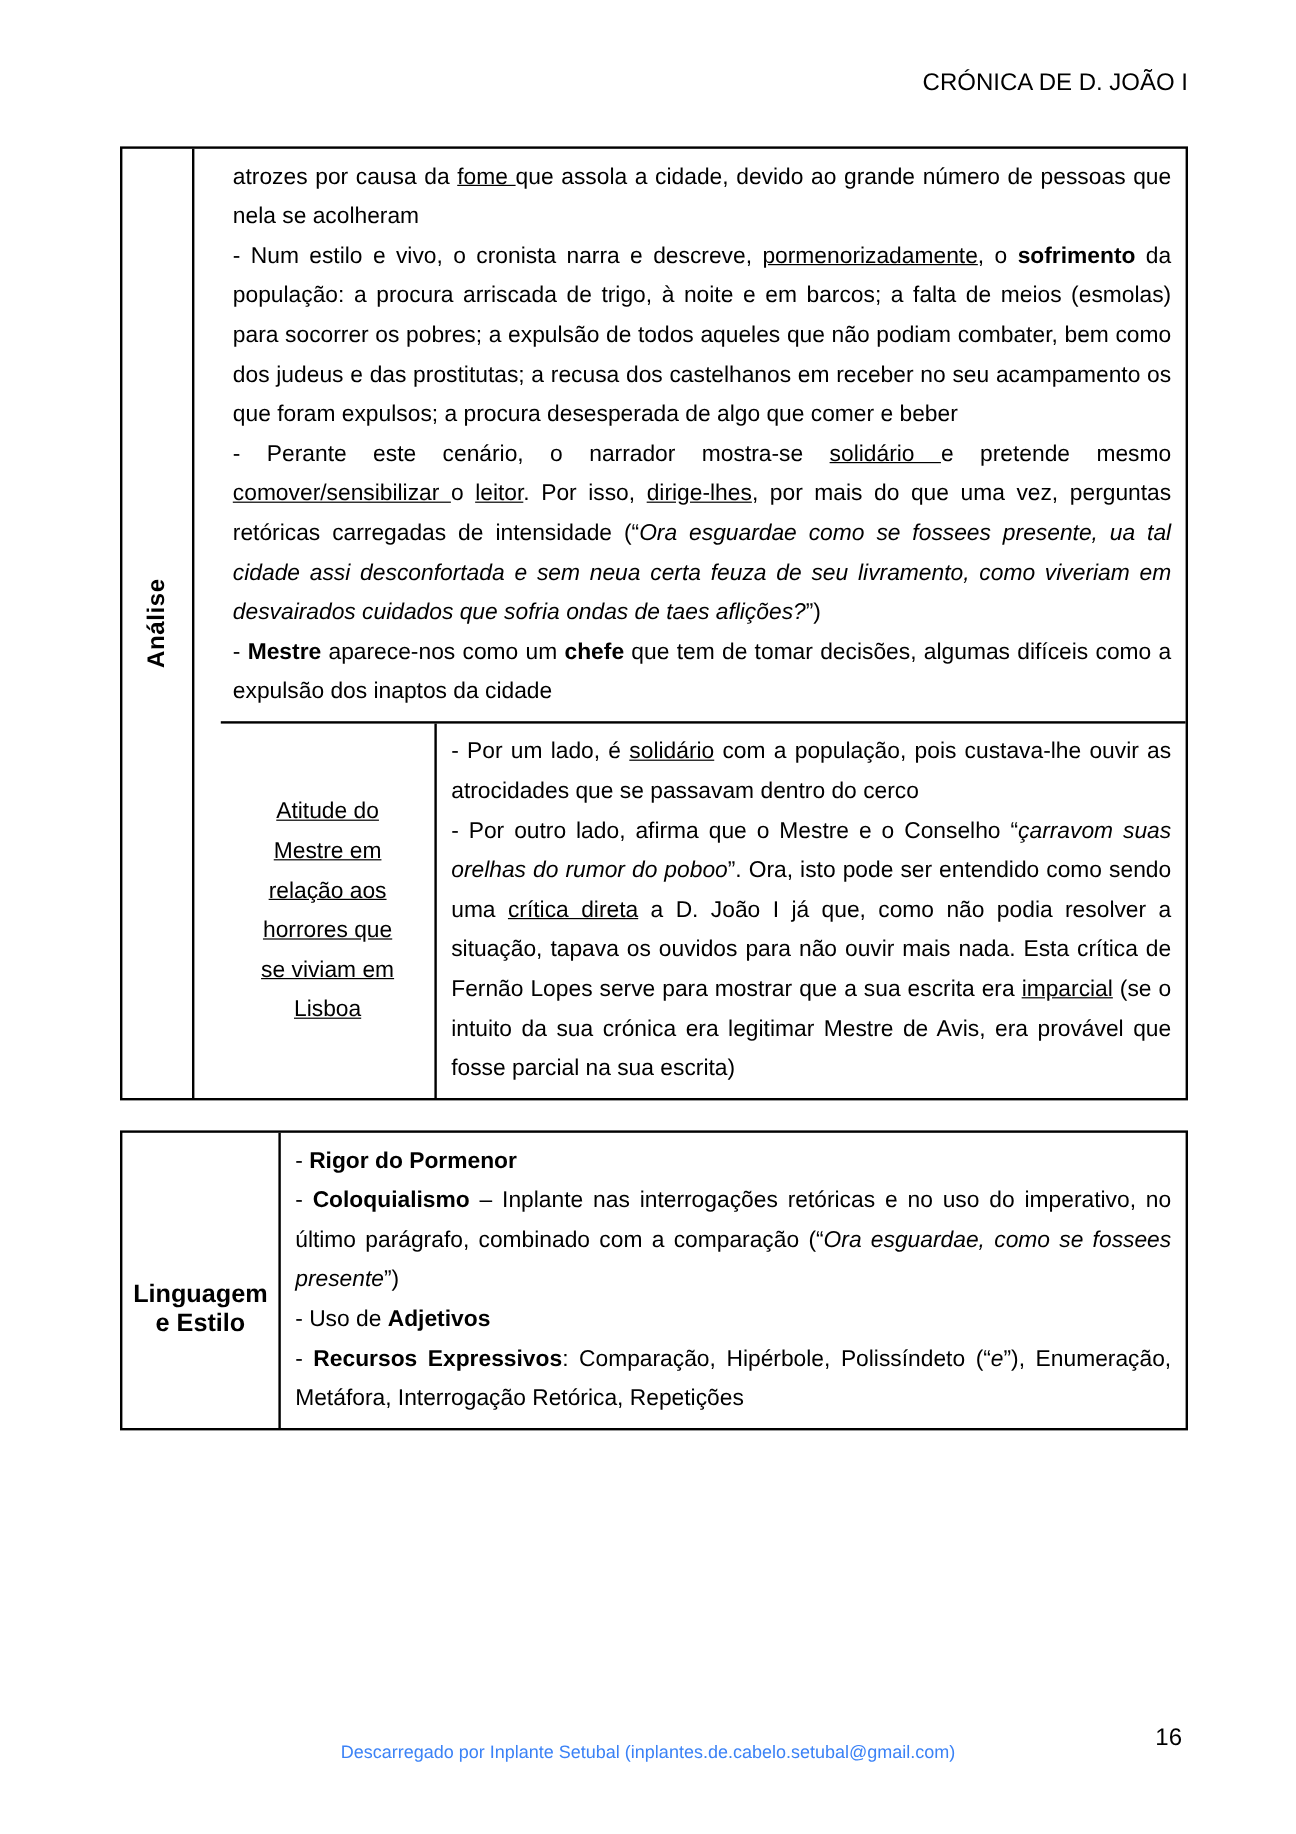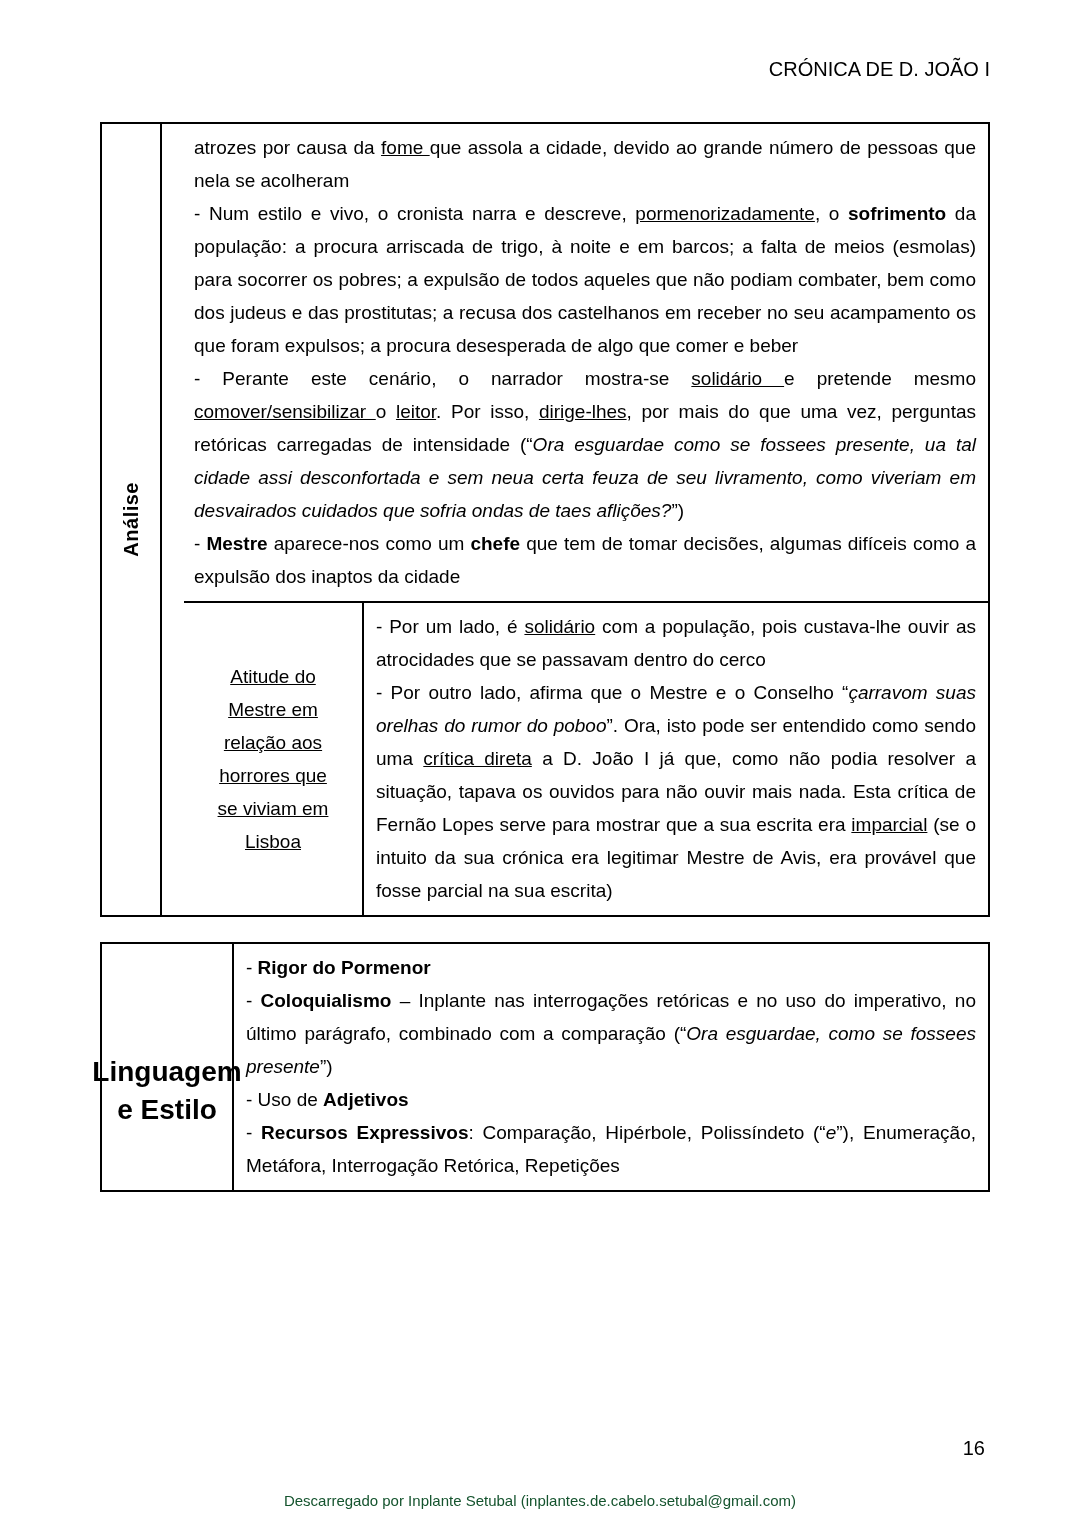--- a/index.html
+++ b/index.html
@@ -70,34 +70,34 @@
   
   .lang-table { margin-top:25px; }
   .lang-left {
     width:132px;
     border-right:2px solid #000;
     display:flex; align-items:center; justify-content:center;
     text-align:center;
     padding:8px 4px;
     flex-shrink:0;
   }
-  .lang-label { font-weight:bold; font-size:28px; line-height:38px;margin-top:48px; }
+  .lang-label { font-weight:bold; font-size:21px; line-height:24px;margin-top:48px; }
   .lang-right { flex:1; padding:7px 12px 8px 12px; min-width:0; }
   .page-number {
     position:absolute;
     top:1437px; right:95px;
     font-size:20px;
   }
   .footer {
     position:absolute;
-    top:1492px; left:0;
+    top:1452px; left:0;
     width:1080px;
     text-align:center;
     font-size:15px;
-    color:#14532d;
+    color:#3b82f6;
   }
 </style>
 </head>
 <body>
 
 <div class="page">
 
   <div class="header">CRÓNICA DE D. JOÃO I</div>
 
   <div class="table main-table">

